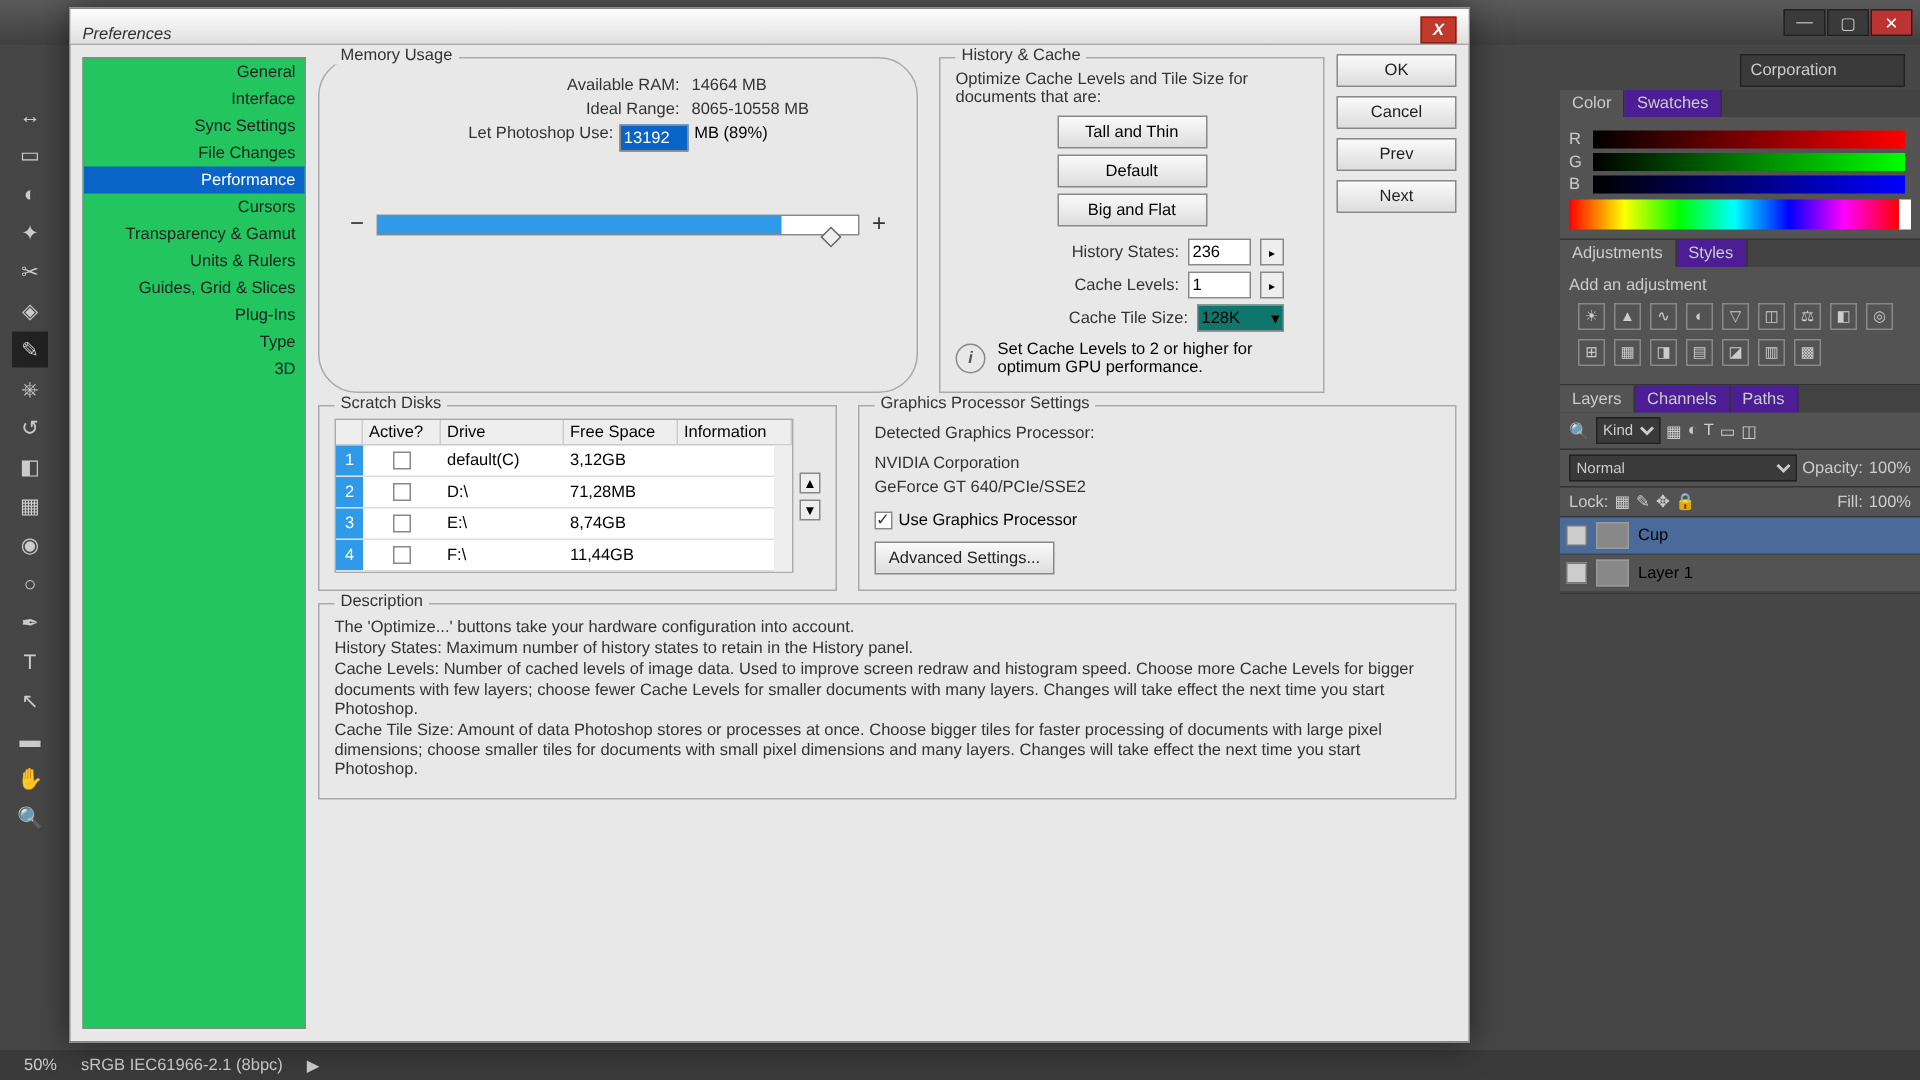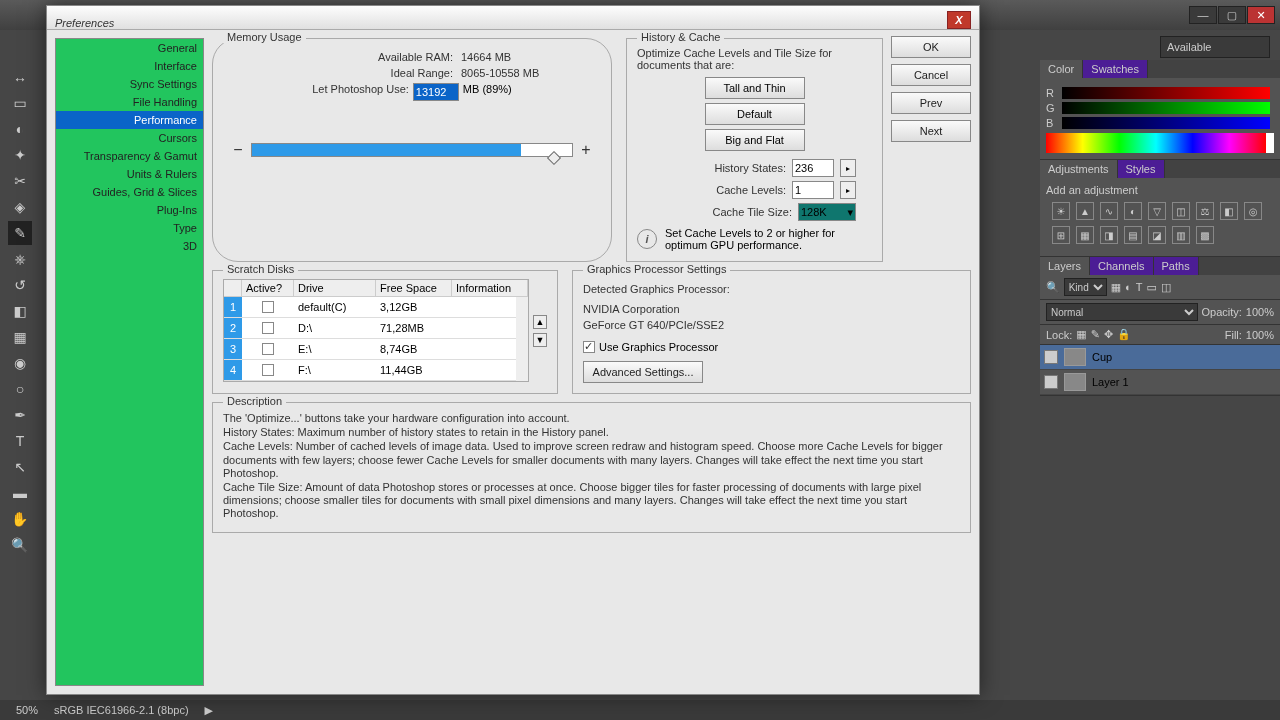--- a/index.html
+++ b/index.html
@@ -127,21 +127,21 @@
 </head>
 <body>
 
 <div class="main-window">
   <div class="main-titlebar">
     <div class="win-btn">—</div>
     <div class="win-btn">▢</div>
     <div class="win-btn close">✕</div>
   </div>
   <div class="workspace-bar">
-      <span>Available</span>
+      <span>Corporation</span>
     </div>
 
   <div class="toolbar-left">
     <div class="tool">↔</div>
     <div class="tool">▭</div>
     <div class="tool">◐</div>
     <div class="tool">✦</div>
     <div class="tool">✂</div>
     <div class="tool">◈</div>
     <div class="tool active">✎</div>
@@ -263,21 +263,21 @@
 <div class="dialog">
   <div class="dialog-title">
     <span class="txt">Preferences</span>
     <div class="close-x">X</div>
   </div>
   <div class="dialog-body">
     <div class="prefs-list">
       <div class="prefs-item">General</div>
       <div class="prefs-item">Interface</div>
       <div class="prefs-item">Sync Settings</div>
-      <div class="prefs-item">File Handling</div>
+      <div class="prefs-item">File Changes</div>
       <div class="prefs-item selected">Performance</div>
       <div class="prefs-item">Cursors</div>
       <div class="prefs-item">Transparency &amp; Gamut</div>
       <div class="prefs-item">Units &amp; Rulers</div>
       <div class="prefs-item">Guides, Grid &amp; Slices</div>
       <div class="prefs-item">Plug-Ins</div>
       <div class="prefs-item">Type</div>
       <div class="prefs-item">3D</div>
     </div>
 

